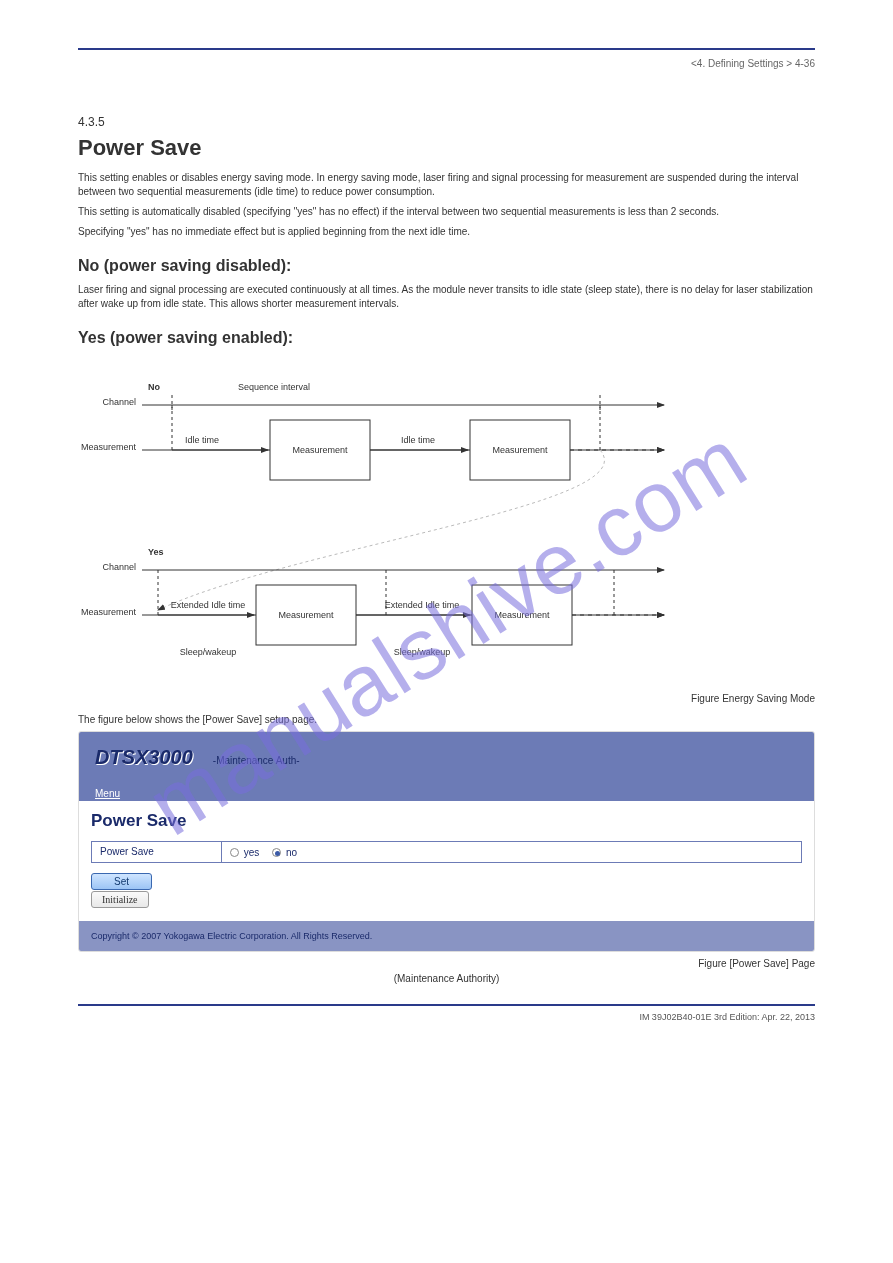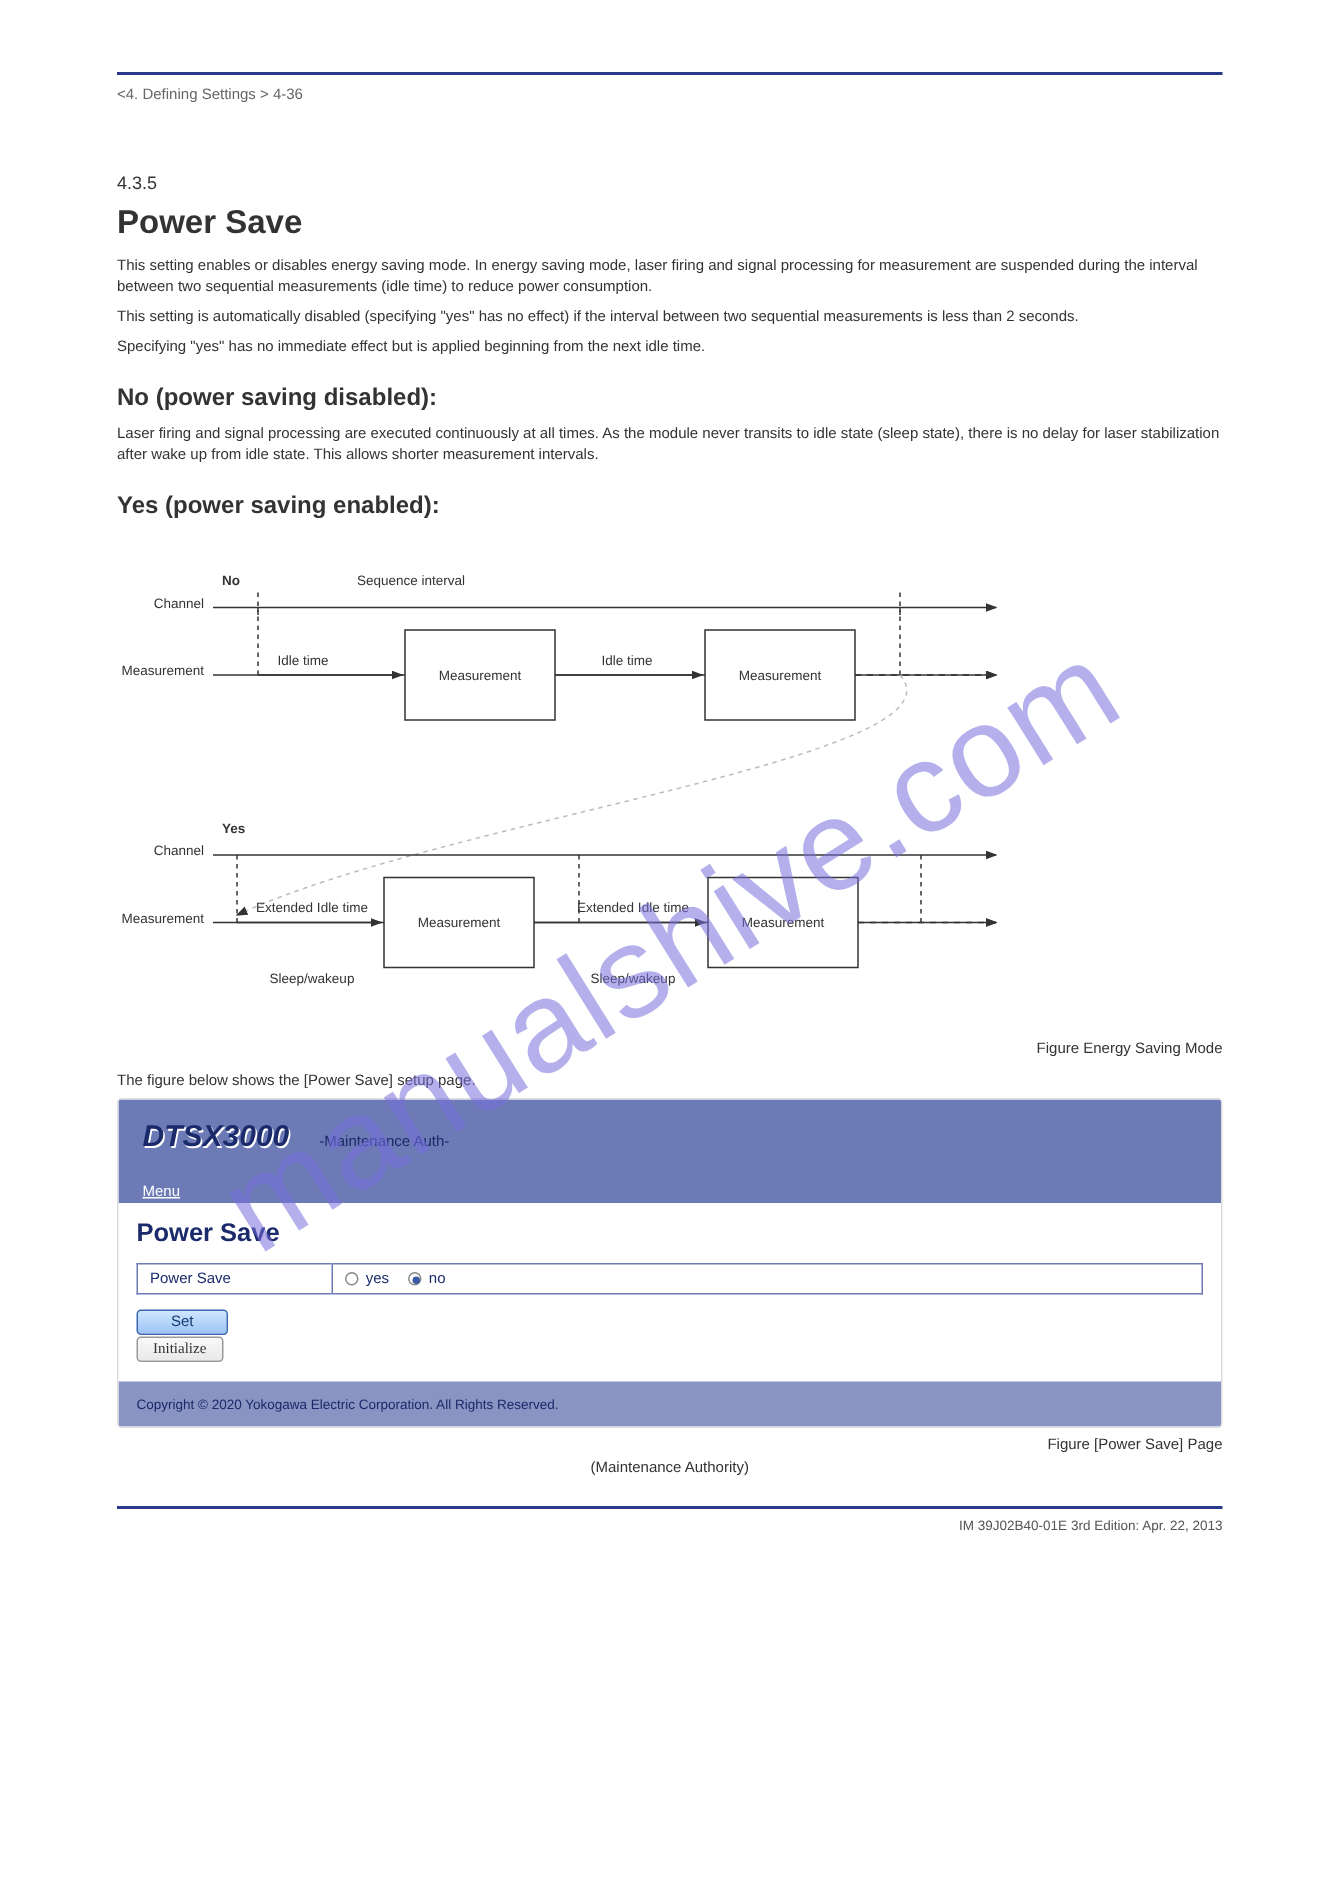--- a/index.html
+++ b/index.html
@@ -1,19 +1,19 @@
 <!DOCTYPE html>
 <html><head>
 <meta charset="utf-8">
 <style>
   * { box-sizing: border-box; margin: 0; padding: 0; }
   body { font-family: Arial, sans-serif; background: #fff; width: 893px; height: 1263px; position: relative; font-size: 11px; color: #333; }
   .page { padding: 48px 78px 0 78px; }
   .top-rule { border-top: 2px solid #2a3a8a; margin-bottom: 8px; }
-  .top-right-page { font-size: 10px; color: #666; margin-bottom: 46px; }
+  .top-right-page { text-align: right; font-size: 10px; color: #666; margin-bottom: 46px; }
   .section-pre { font-size: 12px; color: #333; margin-top: 28px; }
   .h1 { font-size: 22px; font-weight: bold; color: #333; margin: 6px 0 10px; }
   .body-text { font-size: 10px; line-height: 1.4; margin-bottom: 6px; }
   .body-text.note { margin-top: 6px; }
   .h2 { font-size: 16px; font-weight: bold; margin: 18px 0 8px; }
   .diagram { margin: 6px 0 4px; }
   .caption { text-align: right; font-size: 10px; margin: 6px 0 4px; }
   .caption-sub { text-align: center; font-size: 10px; margin-bottom: 14px; }
   .ss-intro { font-size: 10px; margin: 10px 0 6px; }
 
@@ -155,21 +155,21 @@
             <span class="ss-radio-label">yes</span>
             <span class="radio-dot checked"></span>
             <span class="ss-radio-label">no</span>
           </td>
         </tr>
       </tbody>
         </table>
       <div class="ss-btn">Set</div><br>
       <div class="ss-btn plain">Initialize</div>
     </div>
-    <div class="ss-footer">Copyright © 2020 Yokogawa Electric Corporation. All Rights Reserved.</div>
+    <div class="ss-footer">Copyright © 2007 Yokogawa Electric Corporation. All Rights Reserved.</div>
   </div>
 
   <div class="caption">Figure [Power Save] Page</div>
   <div class="caption-sub">(Maintenance Authority)</div>
 
   <div class="bottom-rule"></div>
   <div class="bottom-text" style="text-align:right">IM 39J02B40-01E   3rd Edition: Apr. 22, 2013</div>
 </div>
 
 <div class="wm">manualshive.com</div>

